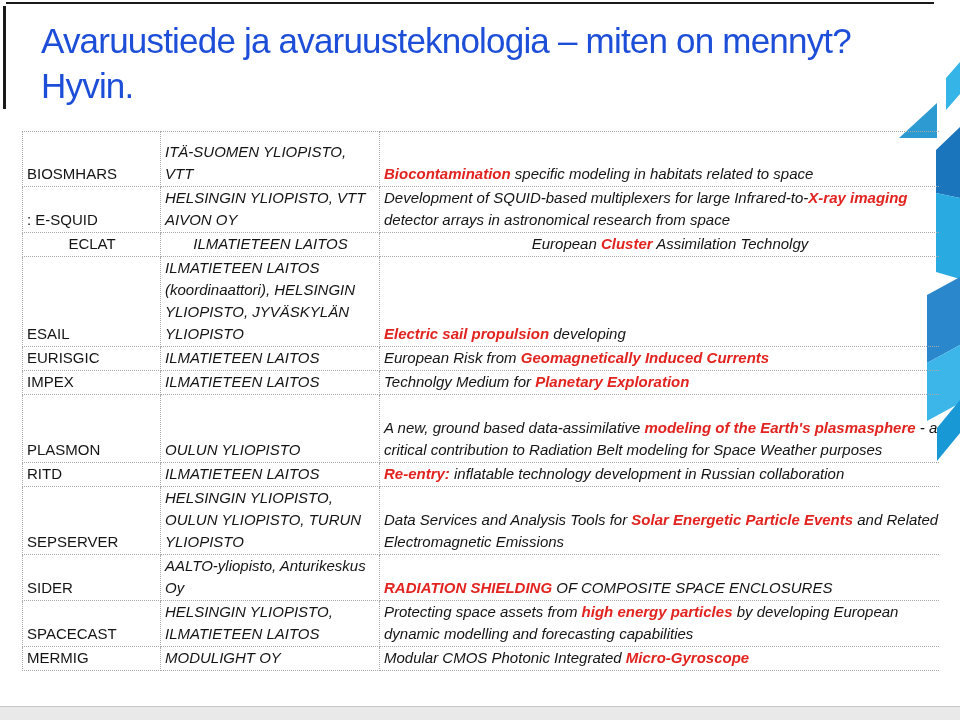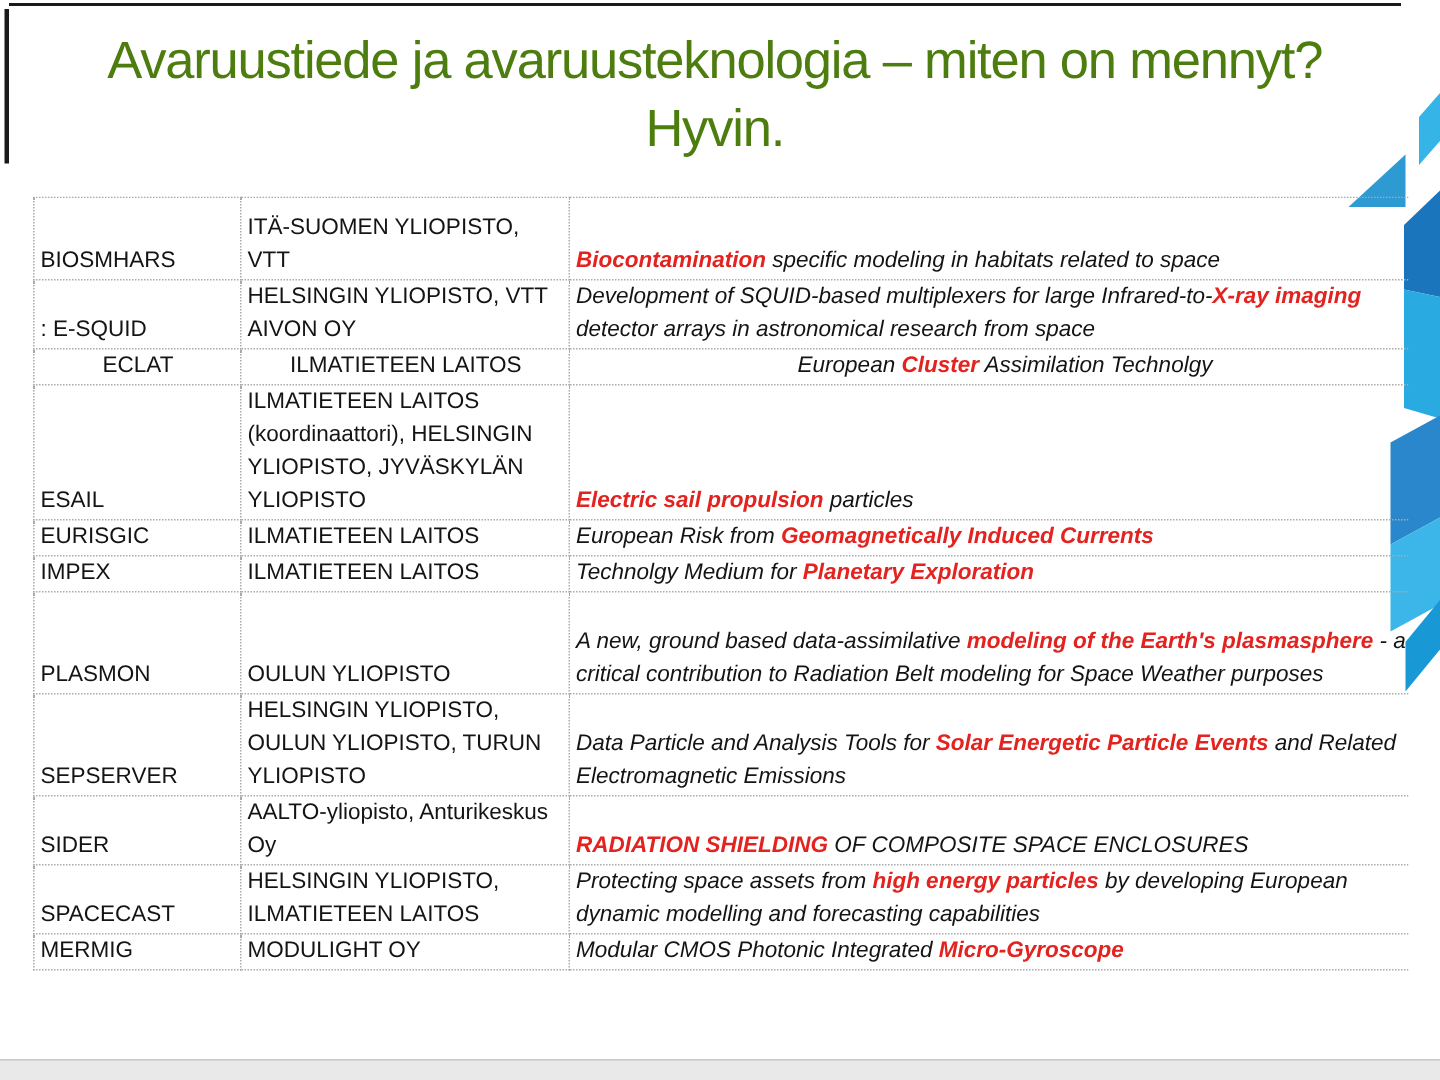--- a/index.html
+++ b/index.html
@@ -8,22 +8,22 @@
     background:#ffffff;
     font-family:"Liberation Sans", sans-serif;
     color:#111;
   }
   
   .frame-top{position:absolute;top:2px;left:6px;width:928px;height:2px;background:#1a1a1a;z-index:3;}
   .frame-left{position:absolute;top:6px;left:3px;width:3px;height:103px;background:#1a1a1a;z-index:3;}
 
   
   .title{
-    position:absolute;left:19px;top:18px;width:915px;z-index:2;
-    font-size:35px;line-height:45px;letter-spacing:-0.8px;color:#4d7c0f;text-align:center;
+    position:absolute;left:41px;top:18px;width:915px;z-index:2;
+    font-size:35px;line-height:45px;letter-spacing:-0.8px;color:#1d4ed8;
   }
 
   
   .decor{position:absolute;top:0;left:0;width:960px;height:720px;z-index:0;pointer-events:none;}
 
   
   .table-wrap{
     position:absolute;left:22px;top:131px;width:917px;height:572px;
     overflow:hidden;z-index:1;
   }
@@ -33,21 +33,21 @@
     background:transparent;
   }
   table.projects td{
     border:1px dotted #a9a9a9;
     vertical-align:bottom;
     padding:0 3px 1px 4px;
     font-size:15px;line-height:22px;color:#141414;
     overflow:hidden;
   }
   td.c-acr{width:130px;}
-  td.c-org{width:211px;}
+  td.c-org{width:211px;font-style:italic;}
   td.c-desc{width:572px;font-style:italic;}
   .hl{color:var(--hl,#e2231f);font-weight:bold;}
 
   
   .footer-bar{
     position:absolute;left:0;bottom:0;width:960px;height:13px;
     background:#e9e9e9;border-top:1px solid #c6c6c6;z-index:4;
   }
 </style>
 </head>
@@ -85,41 +85,46 @@
           <td class="c-desc"><span>Development of SQUID-based multiplexers for large Infrared-to-</span><span class="hl">X-ray imaging</span><span> detector arrays in astronomical research from space</span></td>
         </tr>
         <tr style="height: 22px; text-align: center;">
           <td class="c-acr">ECLAT</td>
           <td class="c-org">ILMATIETEEN LAITOS</td>
           <td class="c-desc"><span>European </span><span class="hl">Cluster</span><span> Assimilation Technolgy</span></td>
         </tr>
         <tr style="height: 88px;">
           <td class="c-acr">ESAIL</td>
           <td class="c-org">ILMATIETEEN LAITOS (koordinaattori), HELSINGIN YLIOPISTO, JYVÄSKYLÄN YLIOPISTO</td>
-          <td class="c-desc"><span class="hl">Electric sail propulsion</span><span> particles</span></td>
+          <td class="c-desc"><span class="hl">Electric sail propulsion</span><span> developing</span></td>
         </tr>
         <tr style="height: 22px;">
           <td class="c-acr">EURISGIC</td>
           <td class="c-org">ILMATIETEEN LAITOS</td>
           <td class="c-desc"><span>European Risk from </span><span class="hl">Geomagnetically Induced Currents</span></td>
         </tr>
         <tr style="height: 23px;">
           <td class="c-acr">IMPEX</td>
           <td class="c-org">ILMATIETEEN LAITOS</td>
           <td class="c-desc"><span>Technolgy Medium for </span><span class="hl">Planetary Exploration</span></td>
         </tr>
         <tr style="height: 68px;">
           <td class="c-acr">PLASMON</td>
           <td class="c-org">OULUN YLIOPISTO</td>
           <td class="c-desc"><span>A new, ground based data-assimilative </span><span class="hl">modeling of the Earth's plasmasphere</span><span> - a critical contribution to Radiation Belt modeling for Space Weather purposes</span></td>
         </tr>
+        <tr style="height: 22px;">
+          <td class="c-acr">RITD</td>
+          <td class="c-org">ILMATIETEEN LAITOS</td>
+          <td class="c-desc"><span class="hl">Re-entry:</span><span> inflatable technology development in Russian collaboration</span></td>
+        </tr>
         <tr style="height: 68px;">
           <td class="c-acr">SEPSERVER</td>
           <td class="c-org">HELSINGIN YLIOPISTO, OULUN YLIOPISTO, TURUN YLIOPISTO</td>
-          <td class="c-desc"><span>Data Particle and Analysis Tools for </span><span class="hl">Solar Energetic Particle Events</span><span> and Related Electromagnetic Emissions</span></td>
+          <td class="c-desc"><span>Data Services and Analysis Tools for </span><span class="hl">Solar Energetic Particle Events</span><span> and Related Electromagnetic Emissions</span></td>
         </tr>
         <tr style="height: 45px;">
           <td class="c-acr">SIDER</td>
           <td class="c-org">AALTO-yliopisto, Anturikeskus Oy</td>
           <td class="c-desc"><span class="hl">RADIATION SHIELDING</span><span> OF COMPOSITE SPACE ENCLOSURES</span></td>
         </tr>
         <tr style="height: 46px;">
           <td class="c-acr">SPACECAST</td>
           <td class="c-org">HELSINGIN YLIOPISTO, ILMATIETEEN LAITOS</td>
           <td class="c-desc"><span>Protecting space assets from </span><span class="hl">high energy particles</span><span> by developing European dynamic modelling and forecasting capabilities</span></td>

